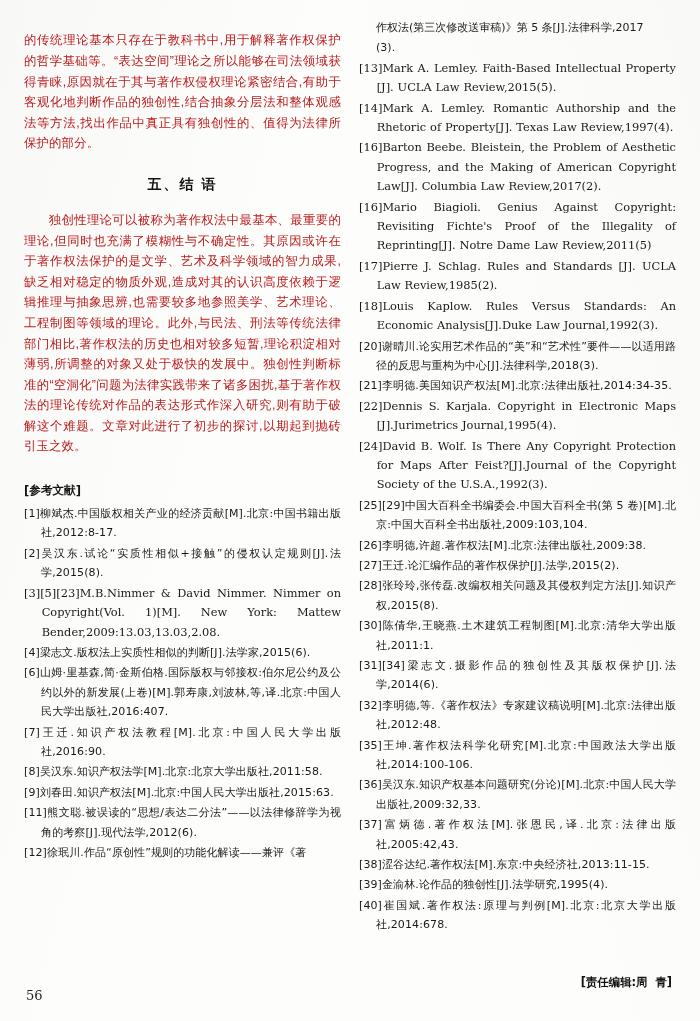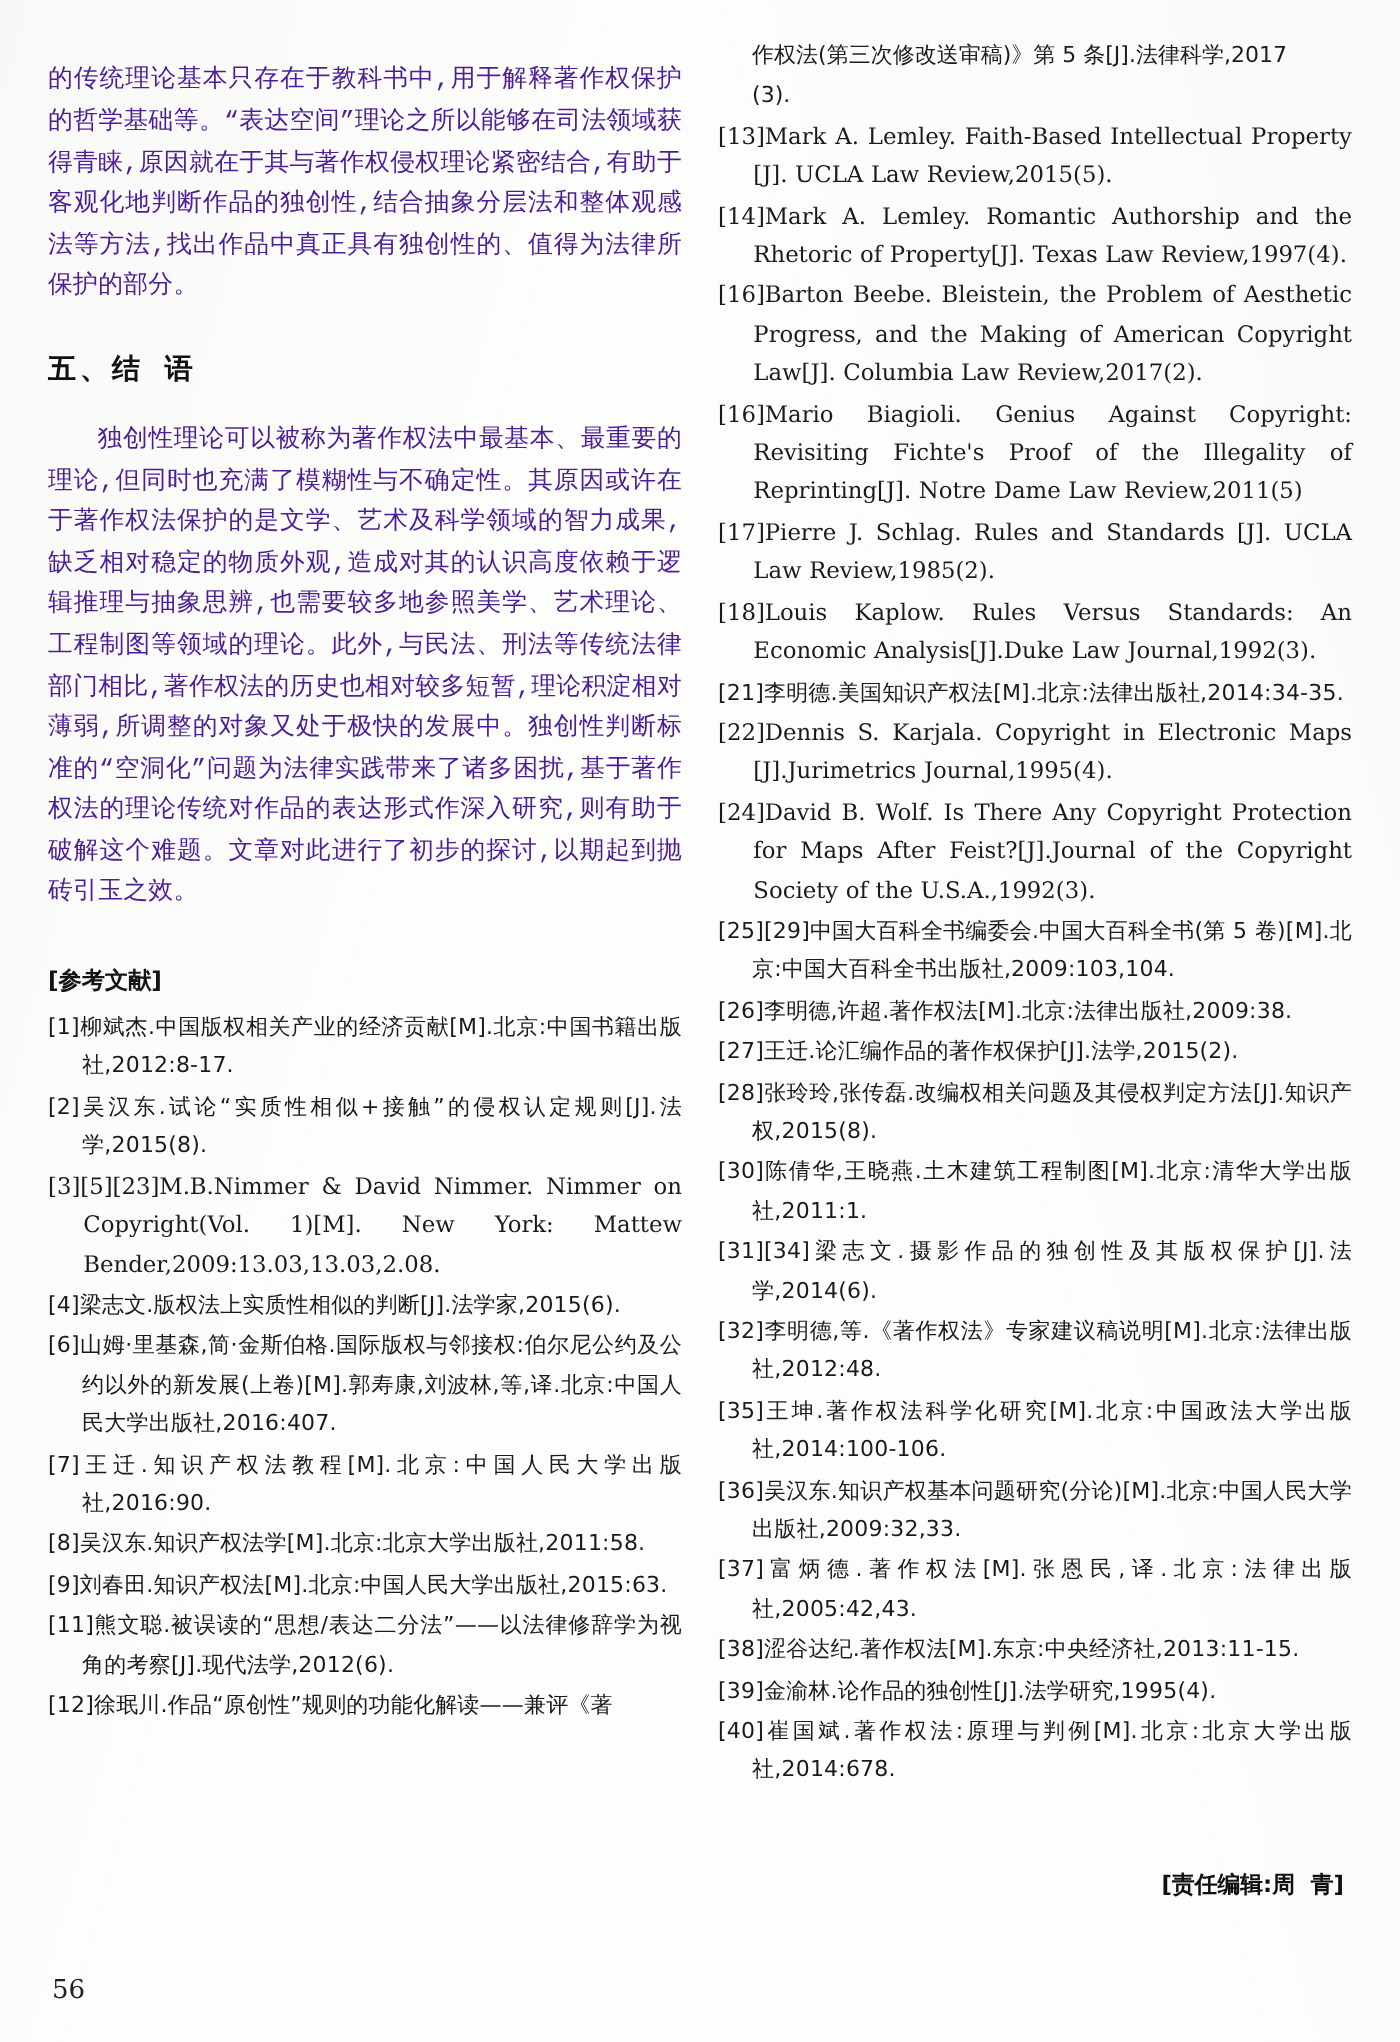--- a/index.html
+++ b/index.html
@@ -41,37 +41,37 @@
     display: flex;
     gap: 18px;
   }
   .col {
     width: 317px;
     position: relative;
   }
 
   
   .prose {
-    font-family: Liberation Mono, monospace;
+    font-family: Liberation Sans, sans-serif;
     font-size: 12.4px;
     line-height: 20.6px;
     text-align: justify;
     text-justify: inter-character;
     letter-spacing: 0.15px;
-    color: #4c1d95;
+    color: #b91c1c;
   }
   .prose.indent {
     text-indent: 2em;
   }
 
   .section-head {
-    font-family: Liberation Mono, monospace;
+    font-family: Liberation Sans, sans-serif;
     font-weight: bold;
     font-size: 14px;
-    text-align: left;
+    text-align: center;
     letter-spacing: 2px;
     margin: 22px 0 16px 0;
     color: #111;
   }
 
   .refs-head {
     font-family: "DejaVu Sans", "Liberation Sans", sans-serif;
     font-weight: bold;
     font-size: 11.6px;
     text-align: left;
@@ -178,20 +178,21 @@
       <p class="ref-cont cn">作权法(第三次修改送审稿)》第 5 条[J].法律科学,2017</p>
       <p class="ref-cont cn">(3).</p>
 
       <ul class="ref-list">
         <li class="ref en">[13]Mark A. Lemley. Faith-Based Intellectual Property [J]. UCLA Law Review,2015(5).</li>
         <li class="ref en">[14]Mark A. Lemley. Romantic Authorship and the Rhetoric of Property[J]. Texas Law Review,1997(4).</li>
         <li class="ref en">[16]Barton Beebe. Bleistein, the Problem of Aesthetic Progress, and the Making of American Copyright Law[J]. Columbia Law Review,2017(2).</li>
         <li class="ref en">[16]Mario Biagioli. Genius Against Copyright: Revisiting Fichte's Proof of the Illegality of Reprinting[J]. Notre Dame Law Review,2011(5)</li>
         <li class="ref en">[17]Pierre J. Schlag. Rules and Standards [J]. UCLA Law Review,1985(2).</li>
         <li class="ref en">[18]Louis Kaplow. Rules Versus Standards: An Economic Analysis[J].Duke Law Journal,1992(3).</li>
+        <li class="ref cn">[20]谢晴川.论实用艺术作品的“美”和“艺术性”要件——以适用路径的反思与重构为中心[J].法律科学,2018(3).</li>
         <li class="ref cn">[21]李明德.美国知识产权法[M].北京:法律出版社,2014:34-35.</li>
         <li class="ref en">[22]Dennis S. Karjala. Copyright in Electronic Maps [J].Jurimetrics Journal,1995(4).</li>
         <li class="ref en">[24]David B. Wolf. Is There Any Copyright Protection for Maps After Feist?[J].Journal of the Copyright Society of the U.S.A.,1992(3).</li>
         <li class="ref cn">[25][29]中国大百科全书编委会.中国大百科全书(第 5 卷)[M].北京:中国大百科全书出版社,2009:103,104.</li>
         <li class="ref cn">[26]李明德,许超.著作权法[M].北京:法律出版社,2009:38.</li>
         <li class="ref cn">[27]王迁.论汇编作品的著作权保护[J].法学,2015(2).</li>
         <li class="ref cn">[28]张玲玲,张传磊.改编权相关问题及其侵权判定方法[J].知识产权,2015(8).</li>
         <li class="ref cn">[30]陈倩华,王晓燕.土木建筑工程制图[M].北京:清华大学出版社,2011:1.</li>
         <li class="ref cn">[31][34]梁志文.摄影作品的独创性及其版权保护[J].法学,2014(6).</li>
         <li class="ref cn">[32]李明德,等.《著作权法》专家建议稿说明[M].北京:法律出版社,2012:48.</li>

